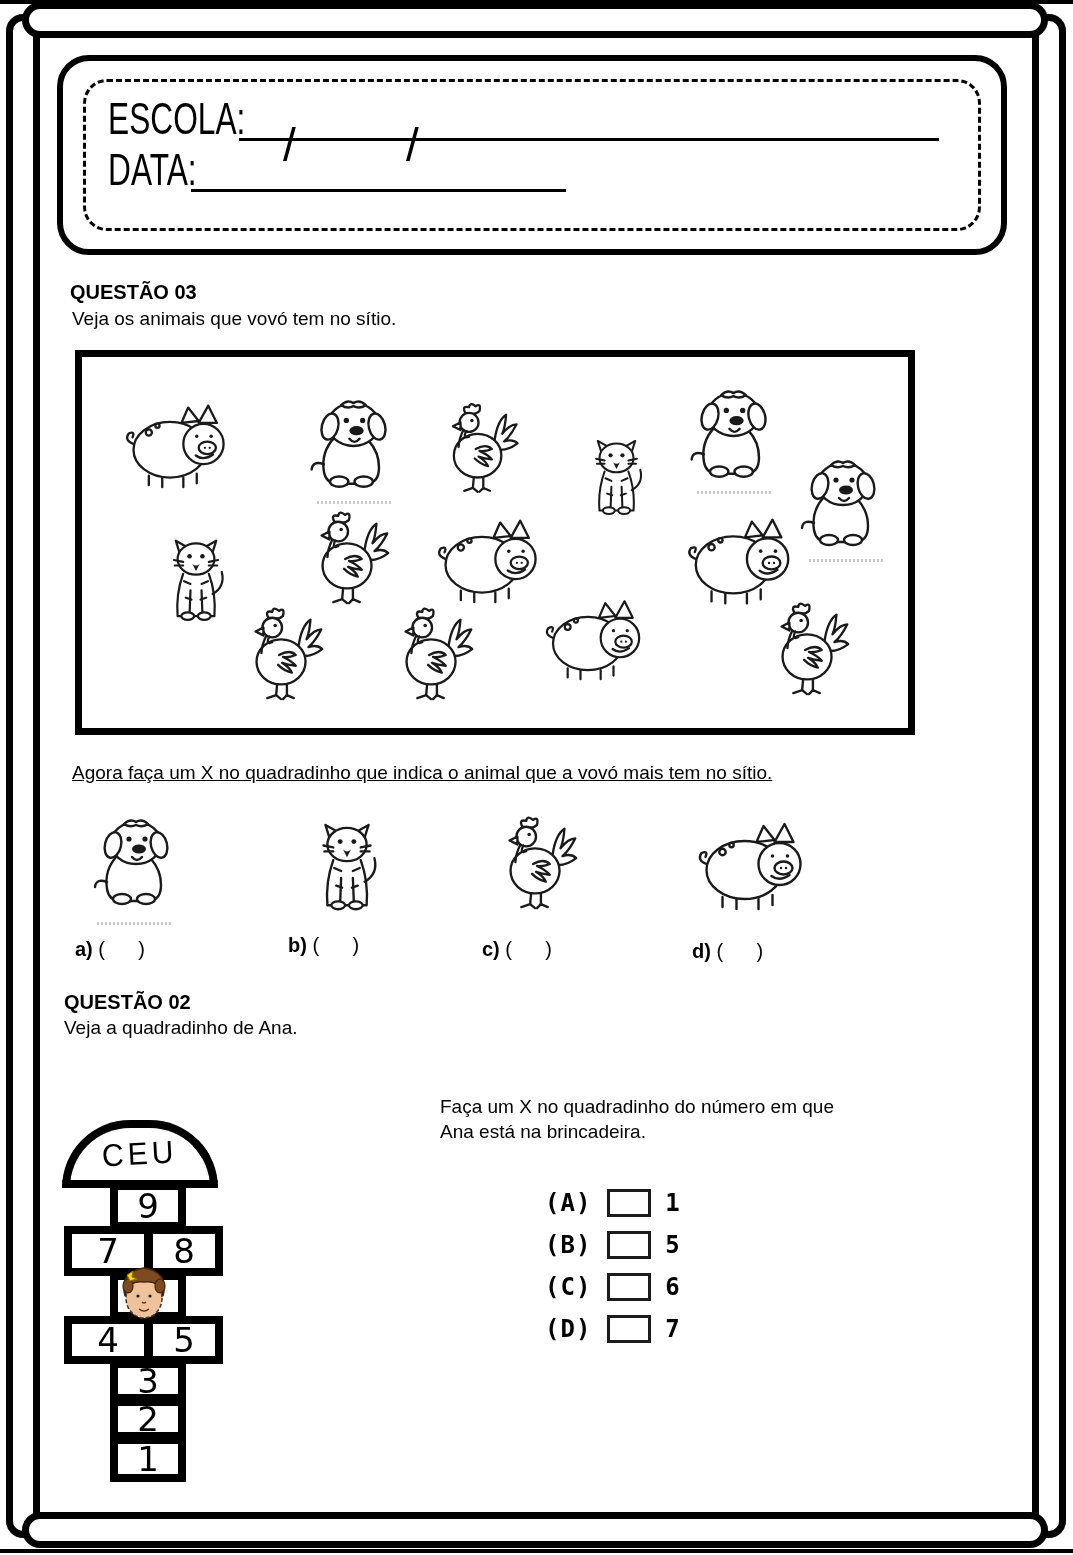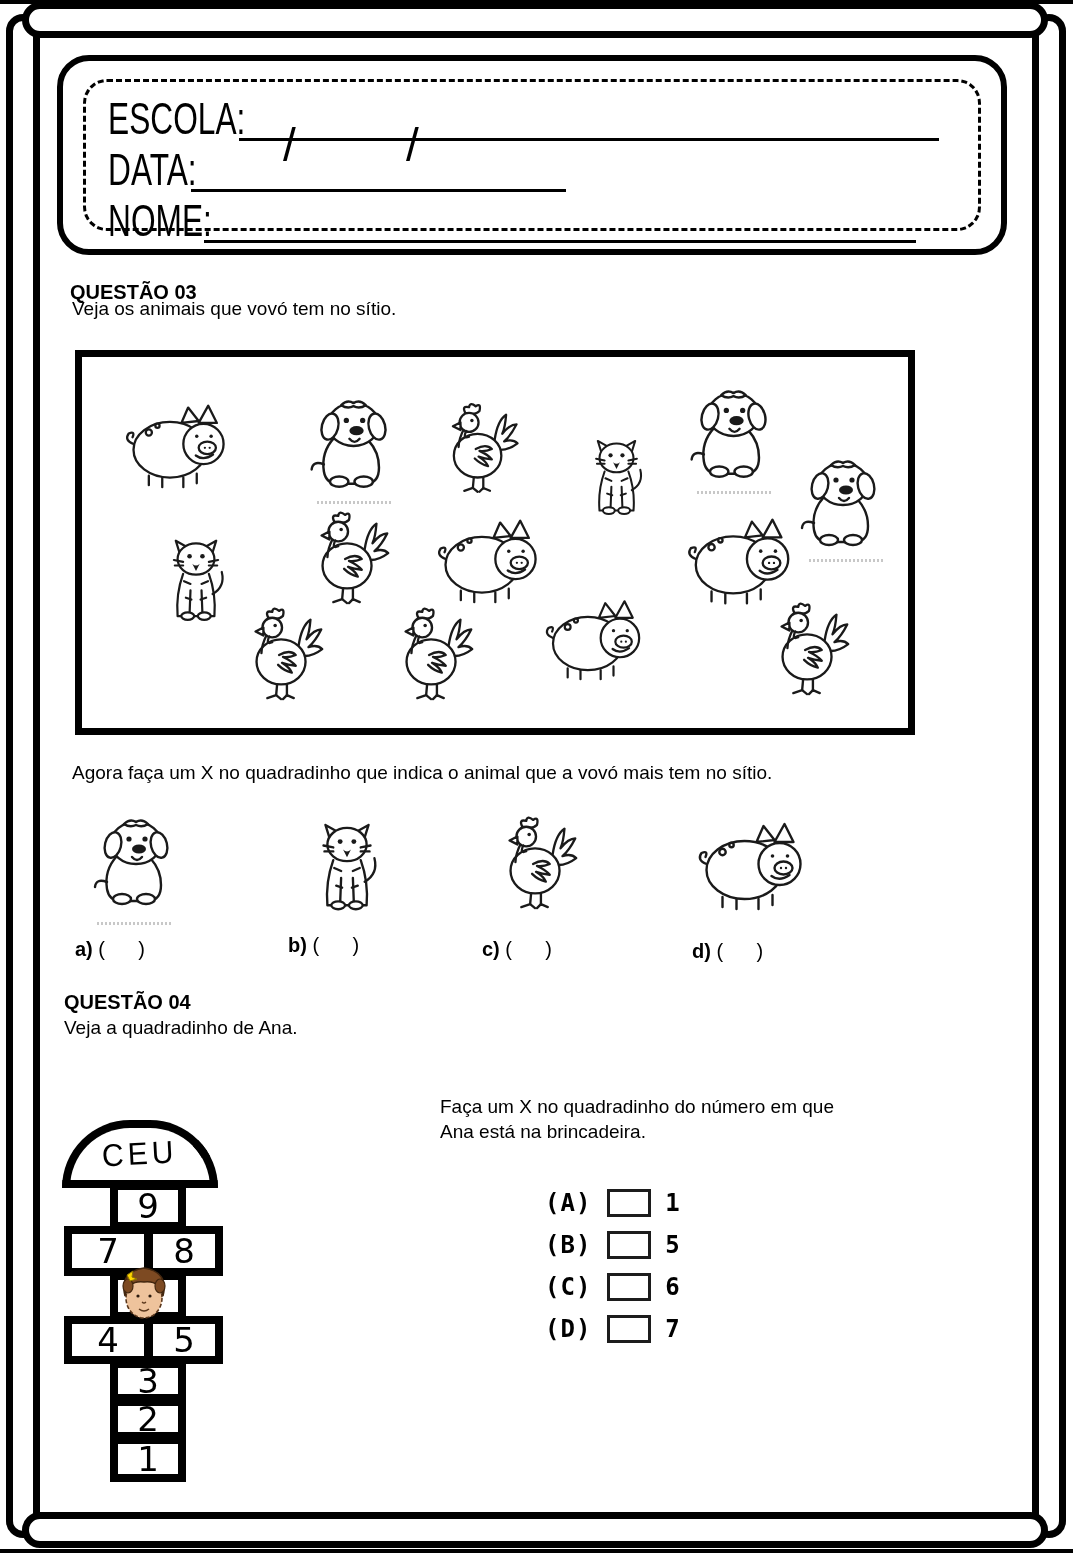--- a/index.html
+++ b/index.html
@@ -97,29 +97,25 @@
         <span class="hlabel">ESCOLA:</span>
         <span class="wline school"></span>
       </div>
       <div class="hrow">
         <span class="hlabel">DATA:</span>
         <span class="wline date">
           <span class="dslash s1">/</span>
           <span class="dslash s2">/</span>
         </span>
       </div>
-      <div class="hrow">
-        <span class="hlabel">NOME:</span>
-        <span class="wline name"></span>
-      </div>
     </div>
   </div>
 
   <div class="qtitle" style="left:70px;top:281px;">QUESTÃO 03</div>
-  <div class="qtext" style="left:72px;top:298px;text-align:center;">Veja os animais que vovó tem no sítio.</div>
+  <div class="qtext" style="left:72px;top:308px;text-align:center;">Veja os animais que vovó tem no sítio.</div>
 
   <div class="animal-board">
       <svg class="board-animal" viewBox="0 0 120 100" style="left: 40px; top: 38px; width: 115px; height: 98px;">
         <use href="#icon-pig"></use>
       </svg>
       <svg class="board-animal" viewBox="0 0 100 100" style="left: 220px; top: 40px; width: 105px; height: 102px;">
         <use href="#icon-dog"></use>
       </svg>
       <div class="wm" style="left: 235px; top: 144px;"></div>
       <svg class="board-animal" viewBox="0 0 100 100" style="left: 350px; top: 38px; width: 95px; height: 108px;">
@@ -155,21 +151,21 @@
         <use href="#icon-chicken"></use>
       </svg>
       <svg class="board-animal" viewBox="0 0 120 100" style="left: 460px; top: 232px; width: 110px; height: 98px;">
         <use href="#icon-pig"></use>
       </svg>
       <svg class="board-animal" viewBox="0 0 100 100" style="left: 678px; top: 238px; width: 98px; height: 110px;">
         <use href="#icon-chicken"></use>
       </svg>
     </div>
 
-  <div class="qtext" style="left:72px;top:762px;">Agora faça um X no quadradinho que indica o animal que a vovó mais tem no sítio.</div>
+  <div class="qtext" style="left:72px;top:762px;text-decoration:underline;">Agora faça um X no quadradinho que indica o animal que a vovó mais tem no sítio.</div>
 
   <div class="q3-option" style="left:75px;top:812px;">
     <svg class="art" style="margin-left:12px;" width="100" height="108" viewBox="0 0 100 100">
         <use href="#icon-dog"></use>
       </svg>
     <div class="wm" style="left:22px;top:110px;"></div>
     <div class="q3-label"><b>a)</b> <span>(      )</span></div>
   </div>
   <div class="q3-option" style="left:288px;top:808px;">
     <svg class="art" style="margin-left:10px;" width="98" height="124" viewBox="0 0 100 100">
@@ -183,21 +179,21 @@
       </svg>
     <div class="q3-label"><b>c)</b> <span>(      )</span></div>
   </div>
   <div class="q3-option" style="left:692px;top:814px;">
     <svg class="art" width="125" height="100" viewBox="0 0 120 100">
         <use href="#icon-pig"></use>
       </svg>
     <div class="q3-label"><b>d)</b> <span>(      )</span></div>
   </div>
 
-  <div class="qtitle" style="left:64px;top:991px;">QUESTÃO 04</div>
+  <div class="qtitle" style="left:64px;top:991px;">QUESTÃO 02</div>
   <div class="qtext" style="left:64px;top:1017px;">Veja a quadradinho de Ana.</div>
 
   <div class="q4-instr">
     <div>Faça um X no quadradinho do número em que</div>
     <div class="l2">Ana está na brincadeira.</div>
   </div>
 
   <div class="hopscotch">
     <div class="hs-sky">
         <span>CEU</span>

